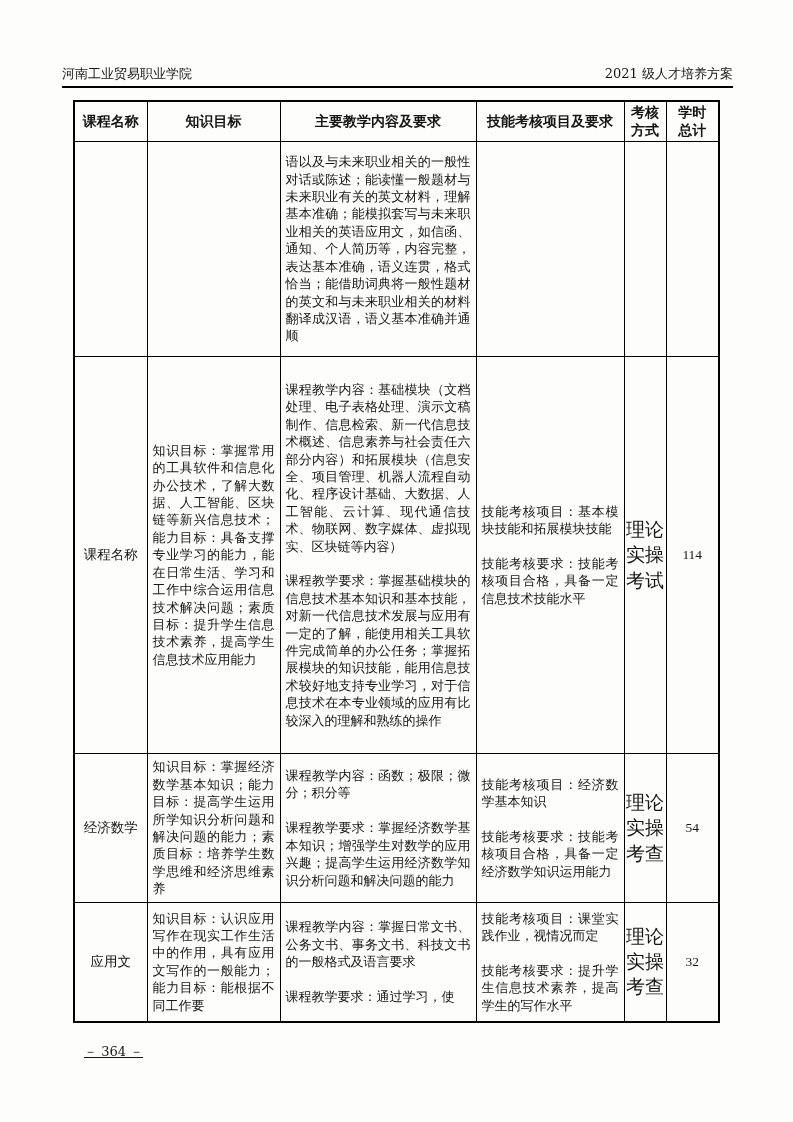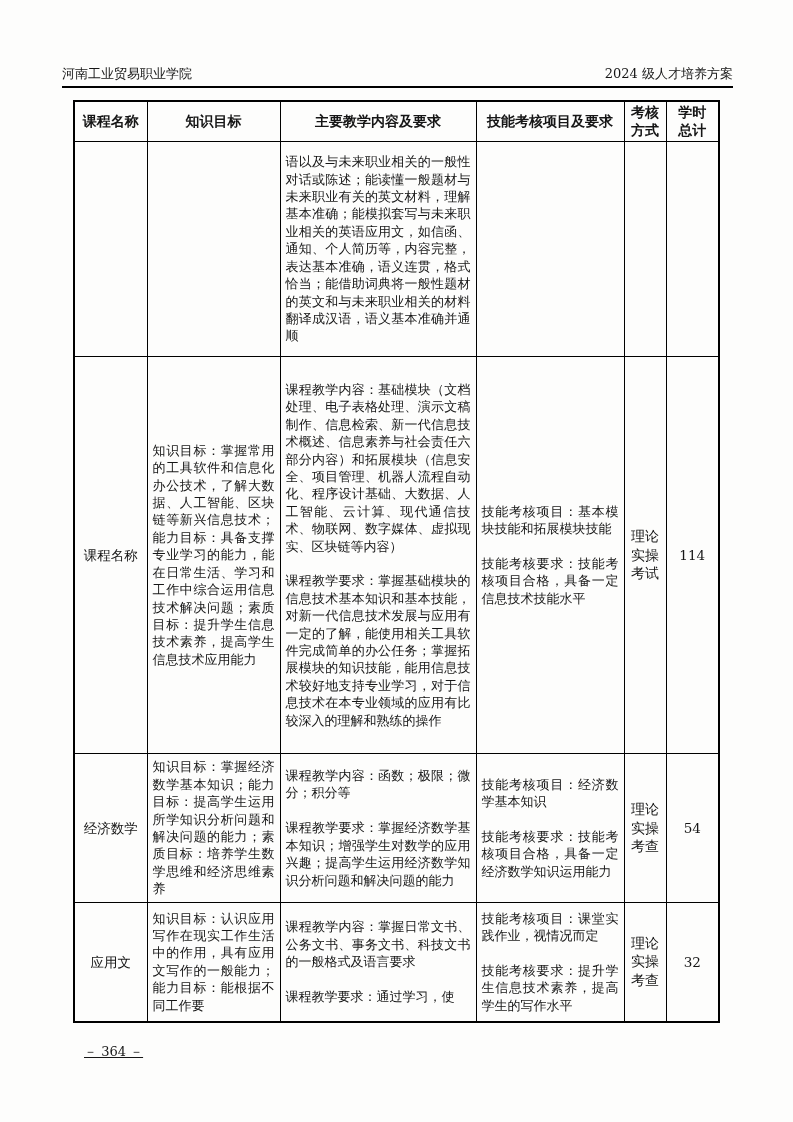--- a/index.html
+++ b/index.html
@@ -44,35 +44,36 @@
     white-space: pre-line;
     line-height: 1.25;
     padding: 2px 1px;
     height: 40px;
   }
   .course-table td {
     font-size: 13px;
     line-height: 1.34;
     padding: 2px 5px;
     vertical-align: middle;
+    font-family: Liberation Serif, serif;
   }
   td.c-name {
     text-align: center;
     font-size: 13.5px;
     padding: 2px 1px;
   }
   td.cell-text {
     text-align: justify;
     white-space: pre-line;
   }
   td.c-method {
     text-align: center;
     white-space: pre-line;
     padding: 2px 1px;
-    font-size: 14px;
+    font-size: 19px;
   }
   td.c-hours { text-align: center; font-size: 13.5px; margin-left: 28px; }
 
   tr.r-head   { height: 40px; }
   tr.r0 { height: 215px; }
   tr.r1 { height: 397px; }
   tr.r2 { height: 149px; }
   tr.r3 { height: 119px; }
 
   .doc-footer {
@@ -81,21 +82,21 @@
     text-decoration: underline;
   }
 </style>
 </head>
 <body>
 
 <div class="page">
 
   <div class="doc-header">
     <span>河南工业贸易职业学院</span>
-    <span>2024 级人才培养方案</span>
+    <span>2021 级人才培养方案</span>
   </div>
 
   <table class="course-table">
     <colgroup>
       <col style="width:73px">
       <col style="width:133px">
       <col style="width:196px">
       <col style="width:148px">
       <col style="width:42px">
       <col style="width:53px">

